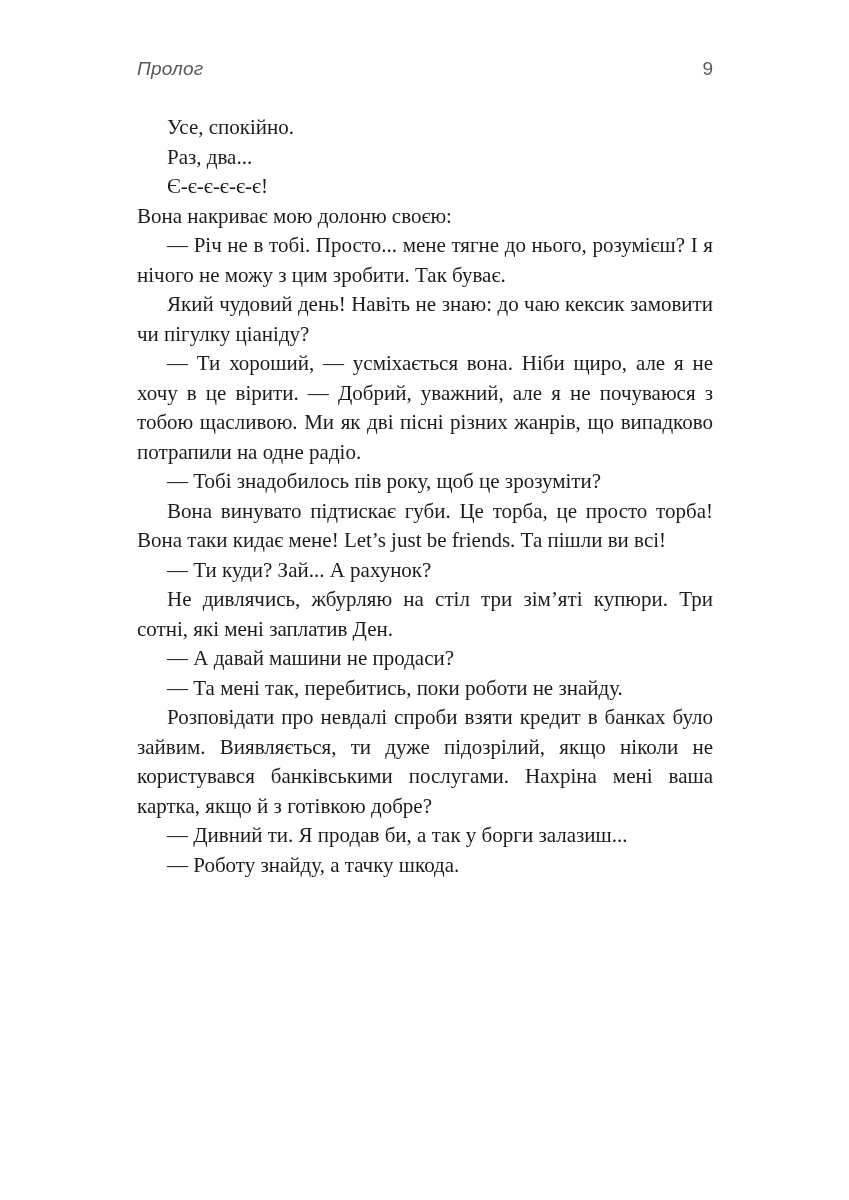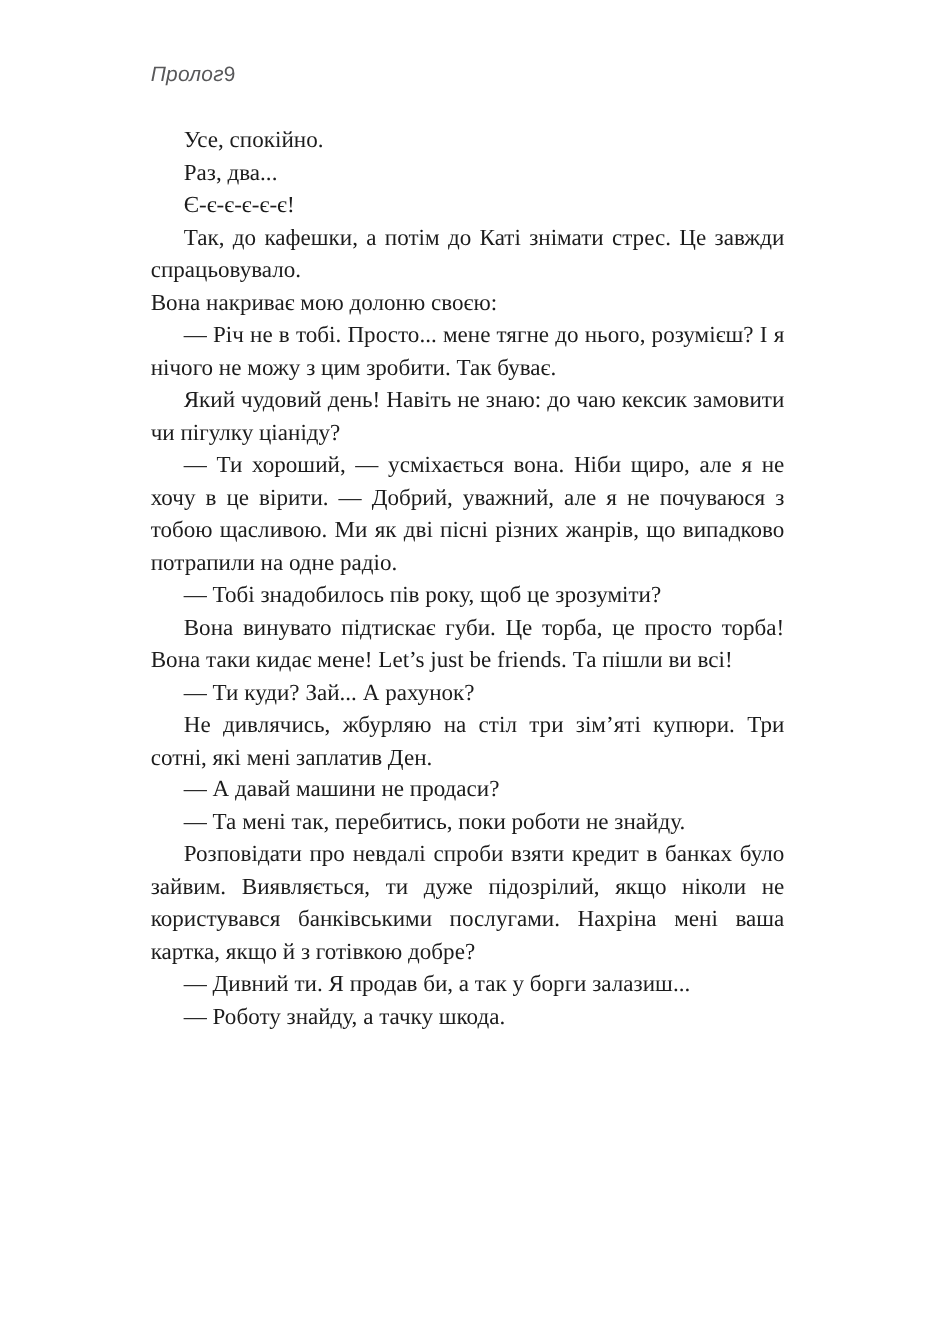--- a/index.html
+++ b/index.html
@@ -16,21 +16,21 @@
     overflow:hidden;
   }
   .page{
     width:849px;
     height:1200px;
     padding:58px 136px 0 137px;
     background:var(--bg);
   }
   .page-header{
     display:flex;
-    justify-content:flex-start;
+    justify-content:space-between;
     align-items:baseline;
     font-family:"Liberation Sans","DejaVu Sans",sans-serif;
     color:var(--header-text);
     font-size:19px;
     line-height:22px;
     margin-bottom:33px;
   }
   .running-title{
     font-style:italic;
     letter-spacing:0.2px;
@@ -58,21 +58,20 @@
 <div class="page">
   <div class="page-header">
     <span class="running-title">Пролог</span>
     <span class="page-number">9</span>
   </div>
   <div class="page-body">
       <div class="section">
         <p class="indent">Усе, спокійно.</p>
         <p class="indent">Раз, два...</p>
         <p class="indent">Є-є-є-є-є-є!</p>
-        <p class="indent">Так, до кафешки, а потім до Каті знімати стрес. Це завжди спрацьовувало.</p>
       </div>
       <div class="section">
         <p class="">Вона накриває мою долоню своєю:</p>
         <p class="indent">— Річ не в тобі. Просто... мене тягне до нього, розумієш? І я нічого не можу з цим зробити. Так буває.</p>
         <p class="indent">Який чудовий день! Навіть не знаю: до чаю кексик замовити чи пігулку ціаніду?</p>
         <p class="indent">— Ти хороший, — усміхається вона. Ніби щиро, але я не хочу в це вірити. — Добрий, уважний, але я не почуваюся з тобою щасливою. Ми як дві пісні різних жанрів, що випадково потрапили на одне радіо.</p>
         <p class="indent">— Тобі знадобилось пів року, щоб це зрозуміти?</p>
         <p class="indent">Вона винувато підтискає губи. Це торба, це просто торба! Вона таки кидає мене! Let’s just be friends. Та пішли ви всі!</p>
         <p class="indent">— Ти куди? Зай... А рахунок?</p>
         <p class="indent">Не дивлячись, жбурляю на стіл три зім’яті купюри. Три сотні, які мені заплатив Ден.</p>

